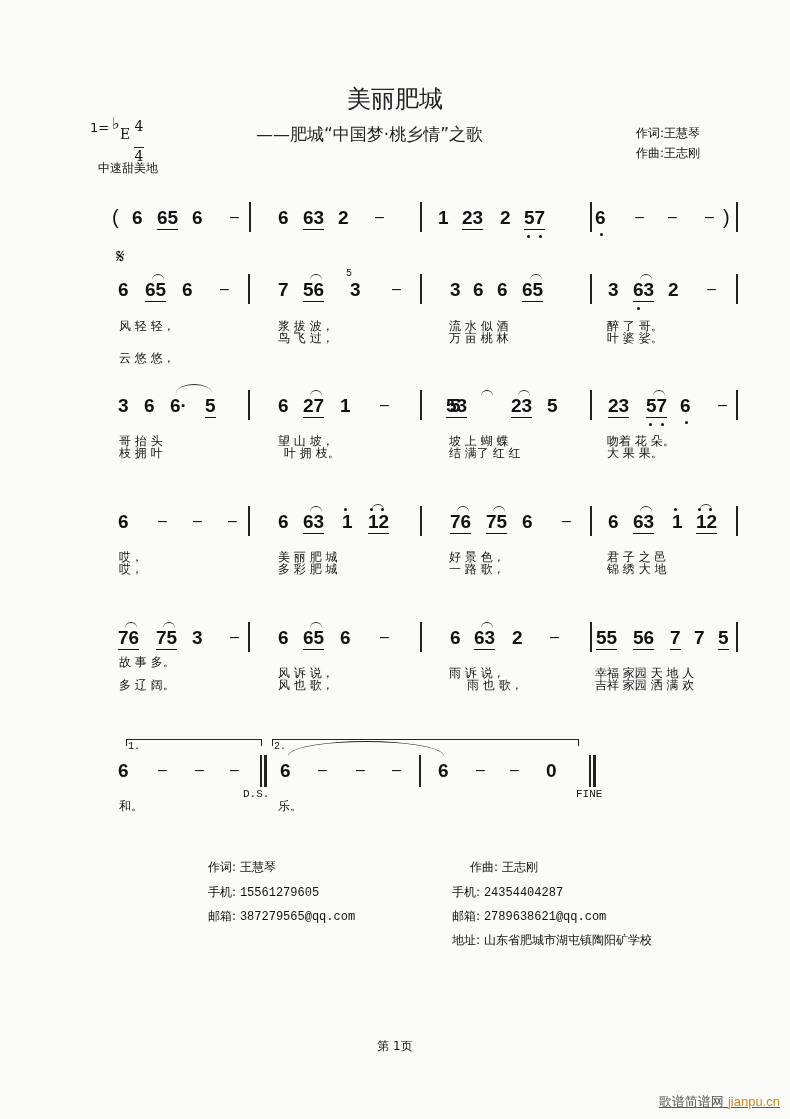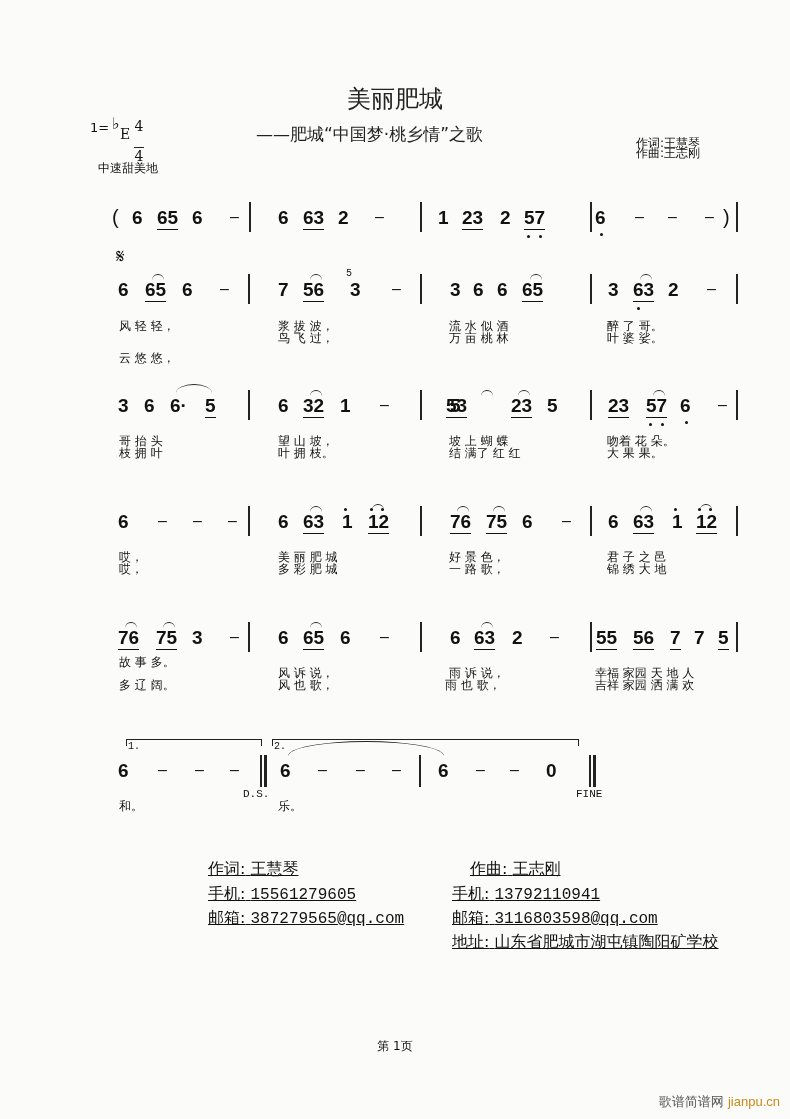--- a/index.html
+++ b/index.html
@@ -18,39 +18,39 @@
   .ul{border-bottom:1.5px solid #111;padding-bottom:1px;}
   .dash{position:absolute;font-size:16px;font-family:"Liberation Sans",sans-serif;}
   .bar{position:absolute;width:1.5px;background:#222;}
   .dot{position:absolute;width:3px;height:3px;background:#111;border-radius:50%;}
   .tie{position:absolute;border-top:1.2px solid #222;border-radius:50% 50% 0 0/100% 100% 0 0;height:5px;}
   .lyr{position:absolute;font-size:12px;line-height:13px;white-space:pre;letter-spacing:0px;}
   .paren{position:absolute;font-size:20px;font-family:"Liberation Sans",sans-serif;}
   .segno{position:absolute;font-size:20px;font-family:"DejaVu Serif",serif;}
   .small{position:absolute;font-size:10px;font-family:"Liberation Mono",monospace;}
   .volta{position:absolute;border-top:1px solid #222;border-left:1px solid #222;border-right:1px solid #222;height:6px;}
-  .info{position:absolute;font-size:16px;text-decoration:underline;}
+  .info{position:absolute;font-size:12px;}
   .info .v{font-family:"Liberation Mono",monospace;}
   .page{left:0;width:790px;top:1038px;text-align:center;font-size:12px;}
-  .wm{right:10px;top:1093px;font-size:13px;color:#555;}
+  .wm{right:10px;top:1093px;font-size:13px;color:#555;text-decoration:underline;}
   .wm .en{color:#c98a1a;font-family:"Liberation Sans",sans-serif;}
 </style>
 </head>
 <body>
 
 <div class="abs title">美丽肥城</div>
 <div class="abs subtitle">——肥城“中国梦·桃乡情”之歌</div>
 <div class="abs key">
   <span>1=</span>
   <span class="flat">♭</span>
   <span class="E">E</span>
   <span class="ts"><span>4</span><br><span style="border-top:1px solid #222;display:inline-block;width:10px;"></span><br style="display:none"><span style="display:block;margin-top:-4px;">4</span></span>
 </div>
 <div class="abs tempo">中速甜美地</div>
-<div class="abs credit" style="top:135px">作词:王慧琴</div>
+<div class="abs credit" style="top:125px">作词:王慧琴</div>
 <div class="abs credit" style="top:145px">作曲:王志刚</div>
 
 <div class="row" style="top:208px;">
   <span class="paren" style="left:112px;top:-2px">(</span>
   <span class="note" style="left:132px">6</span>
   <span class="note ul" style="left:157px">65</span>
   <span class="note" style="left:192px">6</span>
   <span class="dash" style="left:230px">–</span>
   <div class="bar" style="left:249px;top:-6px;height:30px"></div>
   <span class="note" style="left:278px">6</span>
@@ -113,21 +113,21 @@
 <div class="lyr" style="left:607px;top:332px">叶 婆 娑。</div>
 
 <div class="row" style="top:396px;">
   <span class="note" style="left:118px">3</span>
   <span class="note" style="left:144px">6</span>
   <span class="note" style="left:170px">6·</span>
   <div class="tie" style="left:176px;top:-12px;width:36px;height:8px"></div>
   <span class="note ul" style="left:205px">5</span>
   <div class="bar" style="left:248px;top:-6px;height:30px"></div>
   <span class="note" style="left:278px">6</span>
-  <span class="note ul" style="left:303px">32</span>
+  <span class="note ul" style="left:303px">27</span>
   <div class="tie" style="left:310px;top:-6px;width:12px"></div>
   <span class="note" style="left:340px">1</span>
   <span class="dash" style="left:380px">–</span>
   <div class="bar" style="left:420px;top:-6px;height:30px"></div>
   <span class="note" style="left:450px">5</span>
   <span class="note ul" style="left:446px">53</span>
   <div class="tie" style="left:481px;top:-6px;width:12px"></div>
   <span class="note ul" style="left:511px">23</span>
   <div class="tie" style="left:518px;top:-6px;width:12px"></div>
   <span class="note" style="left:547px">5</span>
@@ -138,21 +138,21 @@
   <div class="dot" style="left:649px;top:27px"></div>
   <div class="dot" style="left:661px;top:27px"></div>
   <span class="note" style="left:680px">6</span>
   <div class="dot" style="left:685px;top:25px"></div>
   <span class="dash" style="left:718px">–</span>
   <div class="bar" style="left:736px;top:-6px;height:30px"></div>
 </div>
 <div class="lyr" style="left:119px;top:435px">哥 抬 头</div>
 <div class="lyr" style="left:119px;top:447px">枝 拥 叶</div>
 <div class="lyr" style="left:278px;top:435px">望 山 坡，</div>
-<div class="lyr" style="left:278px;top:447px">叶 拥 枝。</div>
+<div class="lyr" style="left:284px;top:447px">叶 拥 枝。</div>
 <div class="lyr" style="left:449px;top:435px">坡 上 蝴 蝶</div>
 <div class="lyr" style="left:449px;top:447px">结 满了 红 红</div>
 <div class="lyr" style="left:607px;top:435px">吻着 花 朵。</div>
 <div class="lyr" style="left:607px;top:447px">大 果 果。</div>
 
 <div class="row" style="top:512px;">
   <span class="note" style="left:118px">6</span>
   <span class="dash" style="left:158px">–</span>
   <span class="dash" style="left:193px">–</span>
   <span class="dash" style="left:228px">–</span>
@@ -219,21 +219,21 @@
   <span class="note ul" style="left:670px">7</span>
   <span class="note" style="left:694px">7</span>
   <span class="note ul" style="left:718px">5</span>
   <div class="bar" style="left:736px;top:-6px;height:30px"></div>
 </div>
 <div class="lyr" style="left:119px;top:656px">故 事 多。</div>
 <div class="lyr" style="left:119px;top:679px">多 辽 阔。</div>
 <div class="lyr" style="left:278px;top:667px">风 诉 说，</div>
 <div class="lyr" style="left:278px;top:679px">风 也 歌，</div>
 <div class="lyr" style="left:449px;top:667px">雨 诉 说，</div>
-<div class="lyr" style="left:445px;top:679px">雨 也 歌，</div>
+<div class="lyr" style="left:467px;top:679px">雨 也 歌，</div>
 <div class="lyr" style="left:595px;top:667px">幸福 家园 天 地 人</div>
 <div class="lyr" style="left:595px;top:679px">吉祥 家园 洒 满 欢</div>
 
 <div class="volta" style="left:126px;top:739px;width:134px"></div>
 <span class="small" style="left:128px;top:741px">1.</span>
 <div class="volta" style="left:272px;top:739px;width:305px"></div>
 <span class="small" style="left:274px;top:741px">2.</span>
 <div class="row" style="top:761px;">
   <span class="note" style="left:118px">6</span>
   <span class="dash" style="left:158px">–</span>
@@ -256,18 +256,18 @@
 </div>
 <span class="small" style="left:243px;top:788px;font-size:11px">D.S.</span>
 <span class="small" style="left:576px;top:788px;font-size:11px">FINE</span>
 <div class="lyr" style="left:119px;top:800px">和。</div>
 <div class="lyr" style="left:278px;top:800px">乐。</div>
 
 <div class="info" style="left:208px;top:859px"><span>作词:</span> <span>王慧琴</span></div>
 <div class="info" style="left:208px;top:884px"><span>手机:</span> <span class="v">15561279605</span></div>
 <div class="info" style="left:208px;top:908px"><span>邮箱:</span> <span class="v">387279565@qq.com</span></div>
 <div class="info" style="left:470px;top:859px"><span>作曲:</span> <span>王志刚</span></div>
-<div class="info" style="left:452px;top:884px"><span>手机:</span> <span class="v">13792110941</span></div>
-<div class="info" style="left:452px;top:908px"><span>邮箱:</span> <span class="v">3116803598@qq.com</span></div>
+<div class="info" style="left:452px;top:884px"><span>手机:</span> <span class="v">24354404287</span></div>
+<div class="info" style="left:452px;top:908px"><span>邮箱:</span> <span class="v">2789638621@qq.com</span></div>
 <div class="info" style="left:452px;top:932px"><span>地址:</span> <span>山东省肥城市湖屯镇陶阳矿学校</span></div>
 
 <div class="abs page">第 1页</div>
 <div class="abs wm"><span>歌谱简谱网</span> <span class="en">jianpu.cn</span></div>
 
 </body></html>

